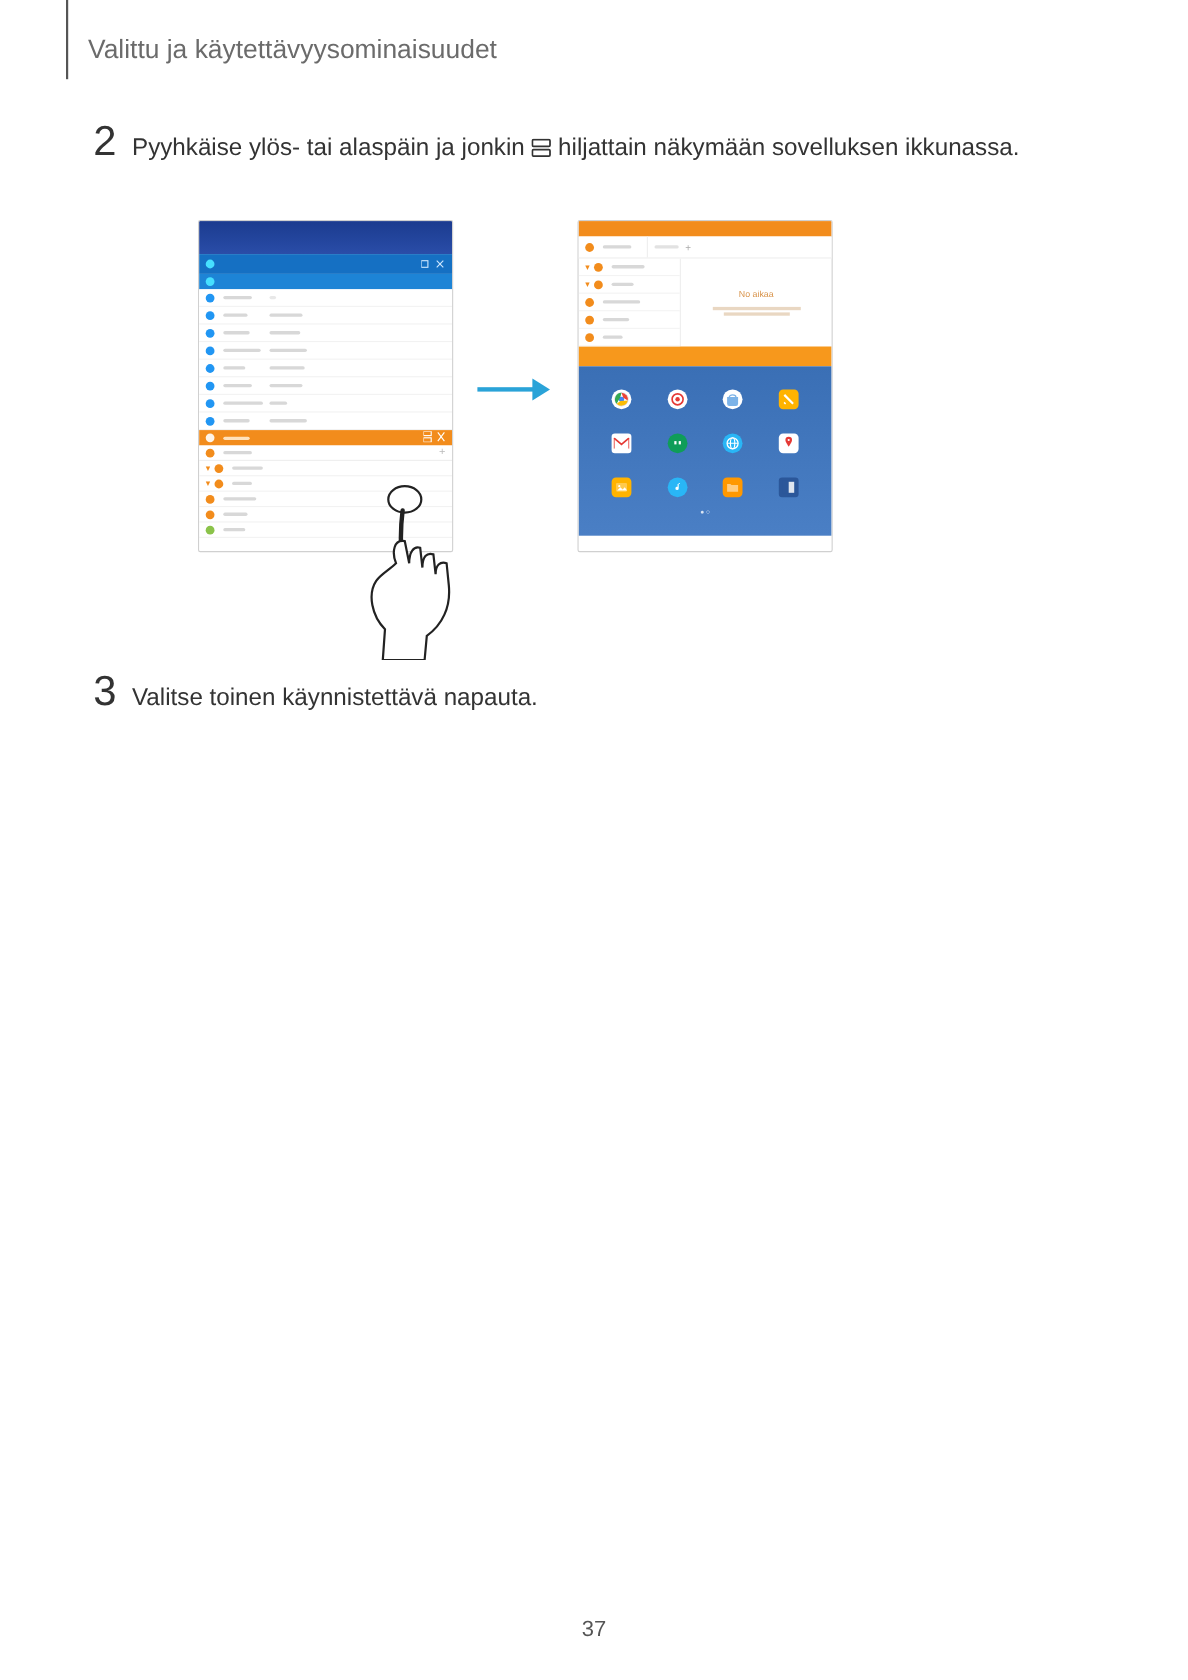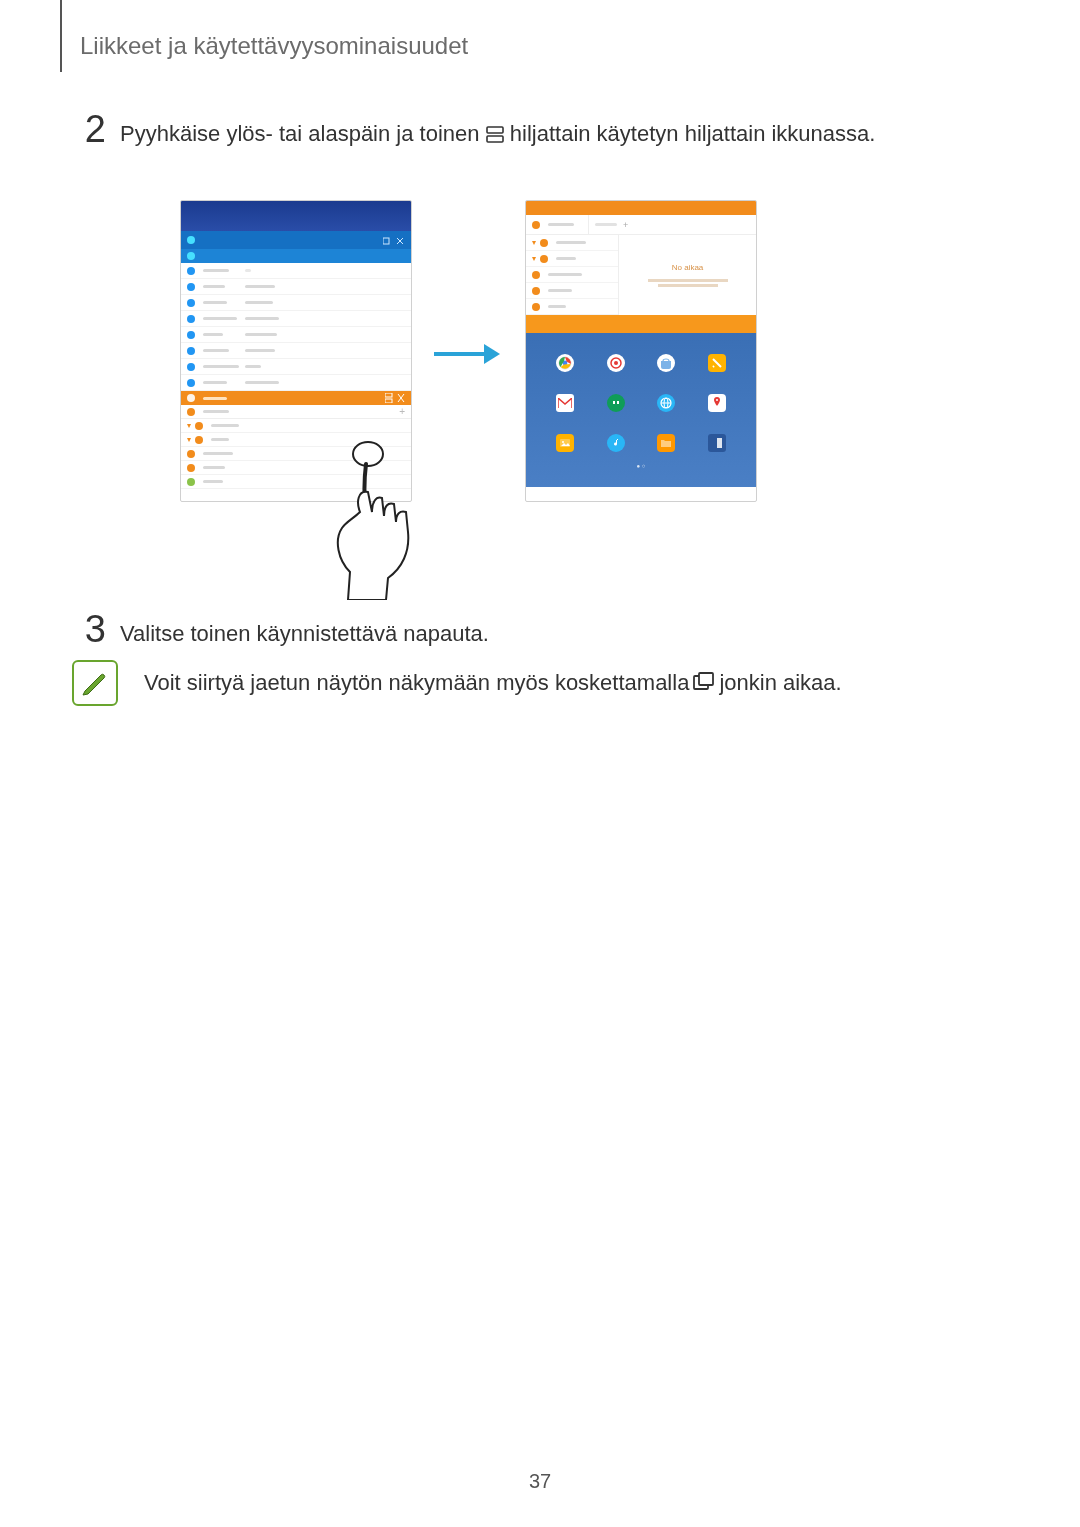--- a/index.html
+++ b/index.html
@@ -64,33 +64,33 @@
     .note-icon { width: 46px; height: 46px; border: 2px solid #69a52e; border-radius: 6px; display: flex; align-items: center; justify-content: center; margin-right: 26px; }
     .note-text { font-size: 22px; color: #333; display:flex; align-items:center; flex-wrap:wrap; }
 
     .page-num { position: absolute; bottom: 34px; left: 0; right: 0; text-align: center; font-size: 20px; color: #555; }
   </style>
 </head>
 <body>
 
 <div class="page">
   <div class="side-rule"></div>
-  <div class="header-title">Liikkeet ja käytettävyysominaisuudet</div>
+  <div class="header-title">Valittu ja käytettävyysominaisuudet</div>
 
   <div class="step-row step2">
     <div class="step-num">2</div>
     <div class="step-text">
-      <span>Pyyhkäise ylös- tai alaspäin ja toinen </span>
+      <span>Pyyhkäise ylös- tai alaspäin ja jonkin </span>
       <span class="inline-icon">
         <svg width="18" height="18" viewBox="0 0 18 18">
           <rect x="1" y="1" width="16" height="6" rx="1" fill="none" stroke="#333" stroke-width="1.6"></rect>
           <rect x="1" y="10" width="16" height="6" rx="1" fill="none" stroke="#333" stroke-width="1.6"></rect>
         </svg>
       </span>
-      <span> hiljattain käytetyn hiljattain ikkunassa.</span>
+      <span> hiljattain näkymään sovelluksen ikkunassa.</span>
       <br>
     </div>
   </div>
 
   <div class="figure-wrap">
 
     <div class="screenshot shot-a">
       <div class="sa-top"></div>
       <div class="sa-bar1">
         <span class="sa-circ"></span>
@@ -385,33 +385,15 @@
                  C26 82 34 78 40 72 Z" fill="#fff" stroke="#222" stroke-width="2"></path>
       </svg>
     </div>
   </div>
 
   <div class="step-row step3">
     <div class="step-num">3</div>
     <div class="step-text">Valitse toinen käynnistettävä napauta.</div>
   </div>
 
-  <div class="note-row">
-    <div class="note-icon">
-      <svg width="32" height="32" viewBox="0 0 32 32">
-        <path d="M6 24 L22 8 a2 2 0 0 1 3 3 L9 27 L4 28 z" fill="#69a52e"></path>
-        <path d="M6 24 L22 8 a2 2 0 0 1 3 3 L9 27 L4 28 z" fill="none" stroke="#3d6b14" stroke-width="1"></path>
-      </svg>
-    </div>
-    <div class="note-text">
-      <span>Voit siirtyä jaetun näytön näkymään myös koskettamalla </span>
-      <span class="inline-icon" style="margin:0 4px">
-        <svg width="22" height="18" viewBox="0 0 22 18">
-          <rect x="1" y="4" width="14" height="13" rx="1" fill="none" stroke="#333" stroke-width="1.8"></rect>
-          <rect x="6" y="1" width="14" height="12" rx="1" fill="#fff" stroke="#333" stroke-width="1.8"></rect>
-        </svg>
-      </span>
-      <span> jonkin aikaa.</span>
-    </div>
-  </div>
 
   <div class="page-num">37</div>
 </div>
 
 </body></html>

